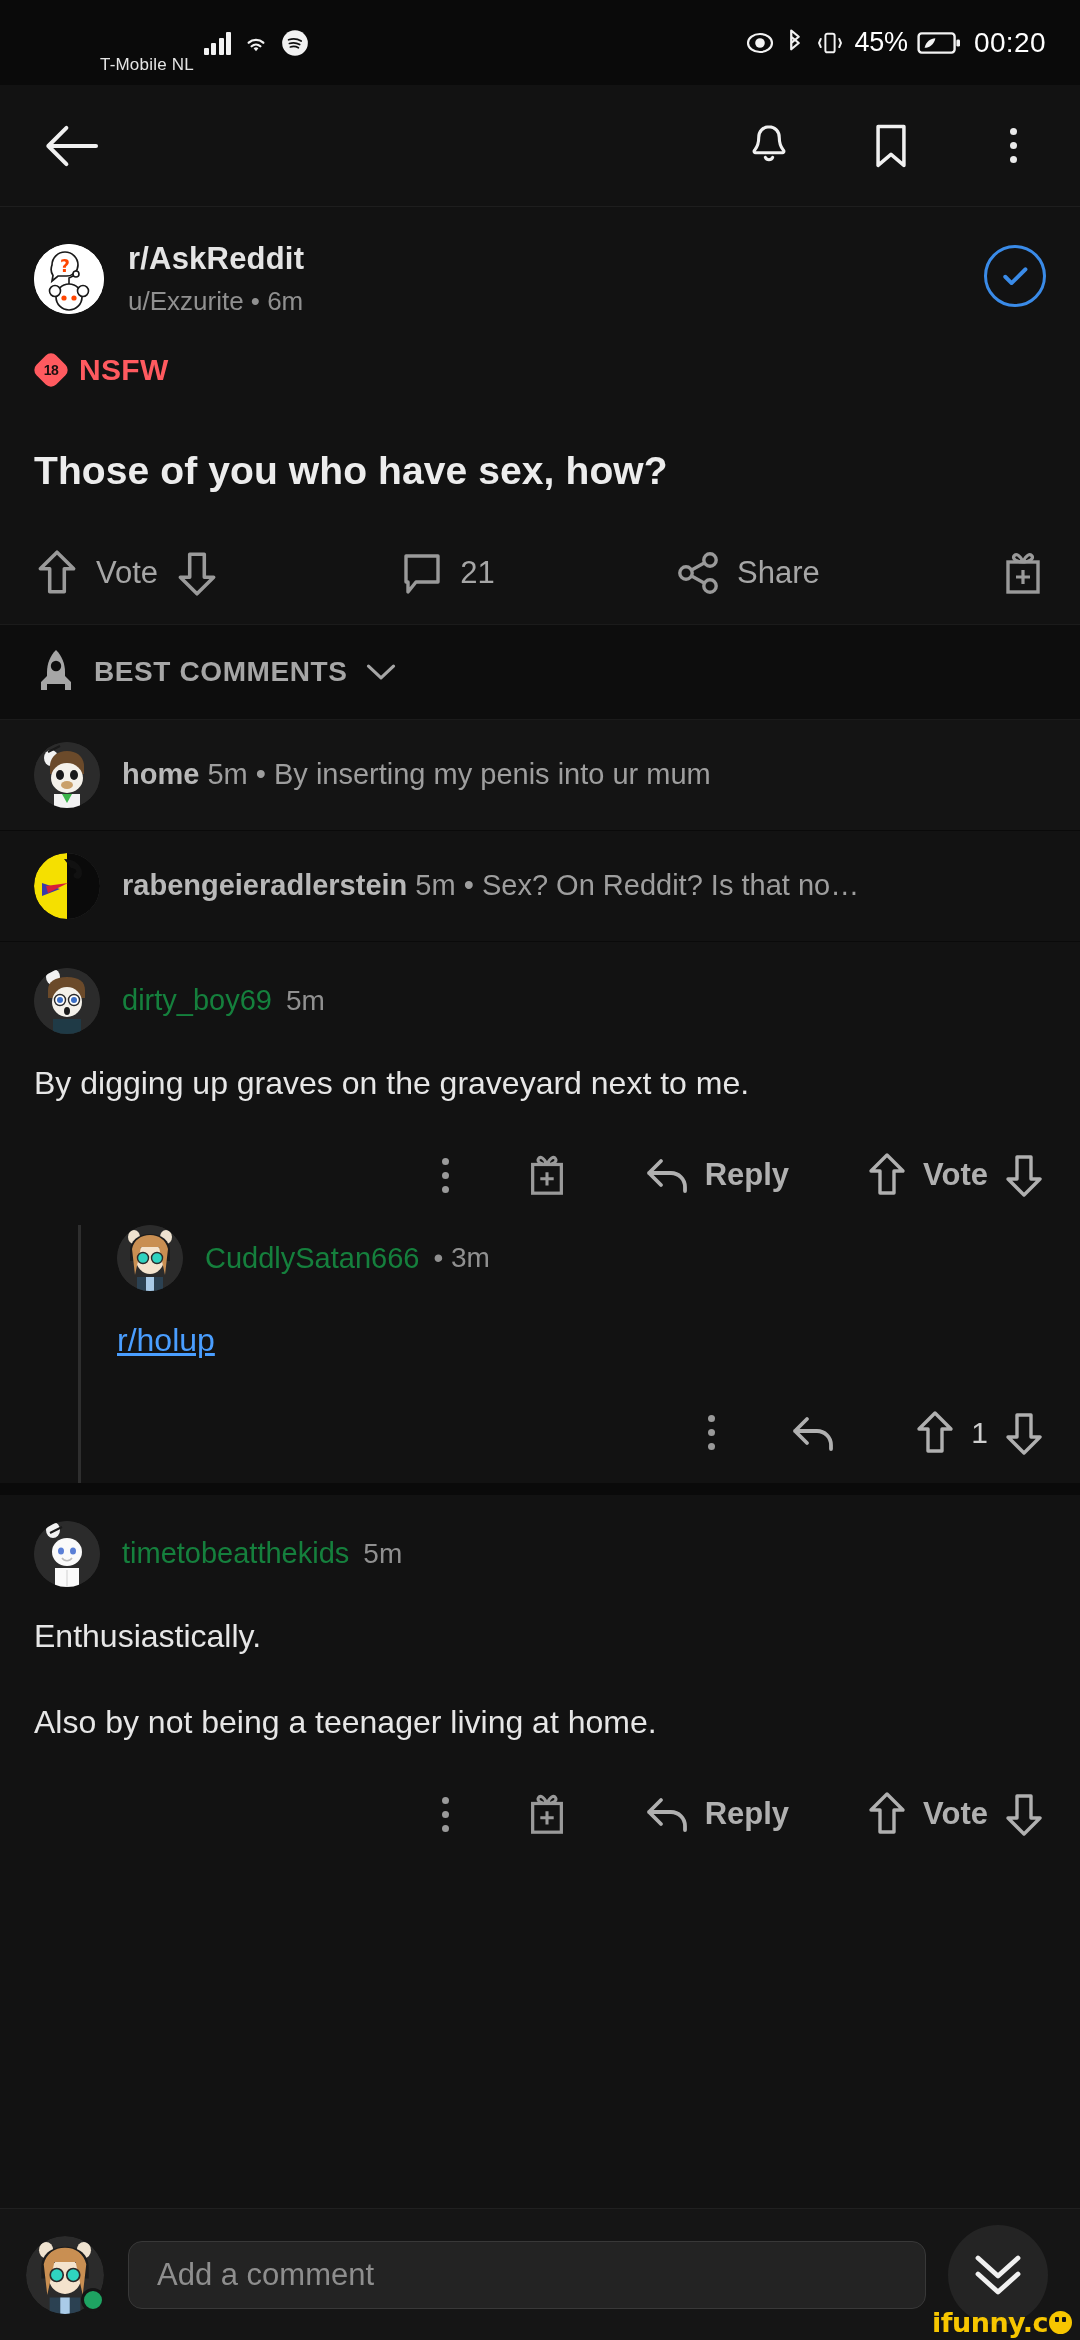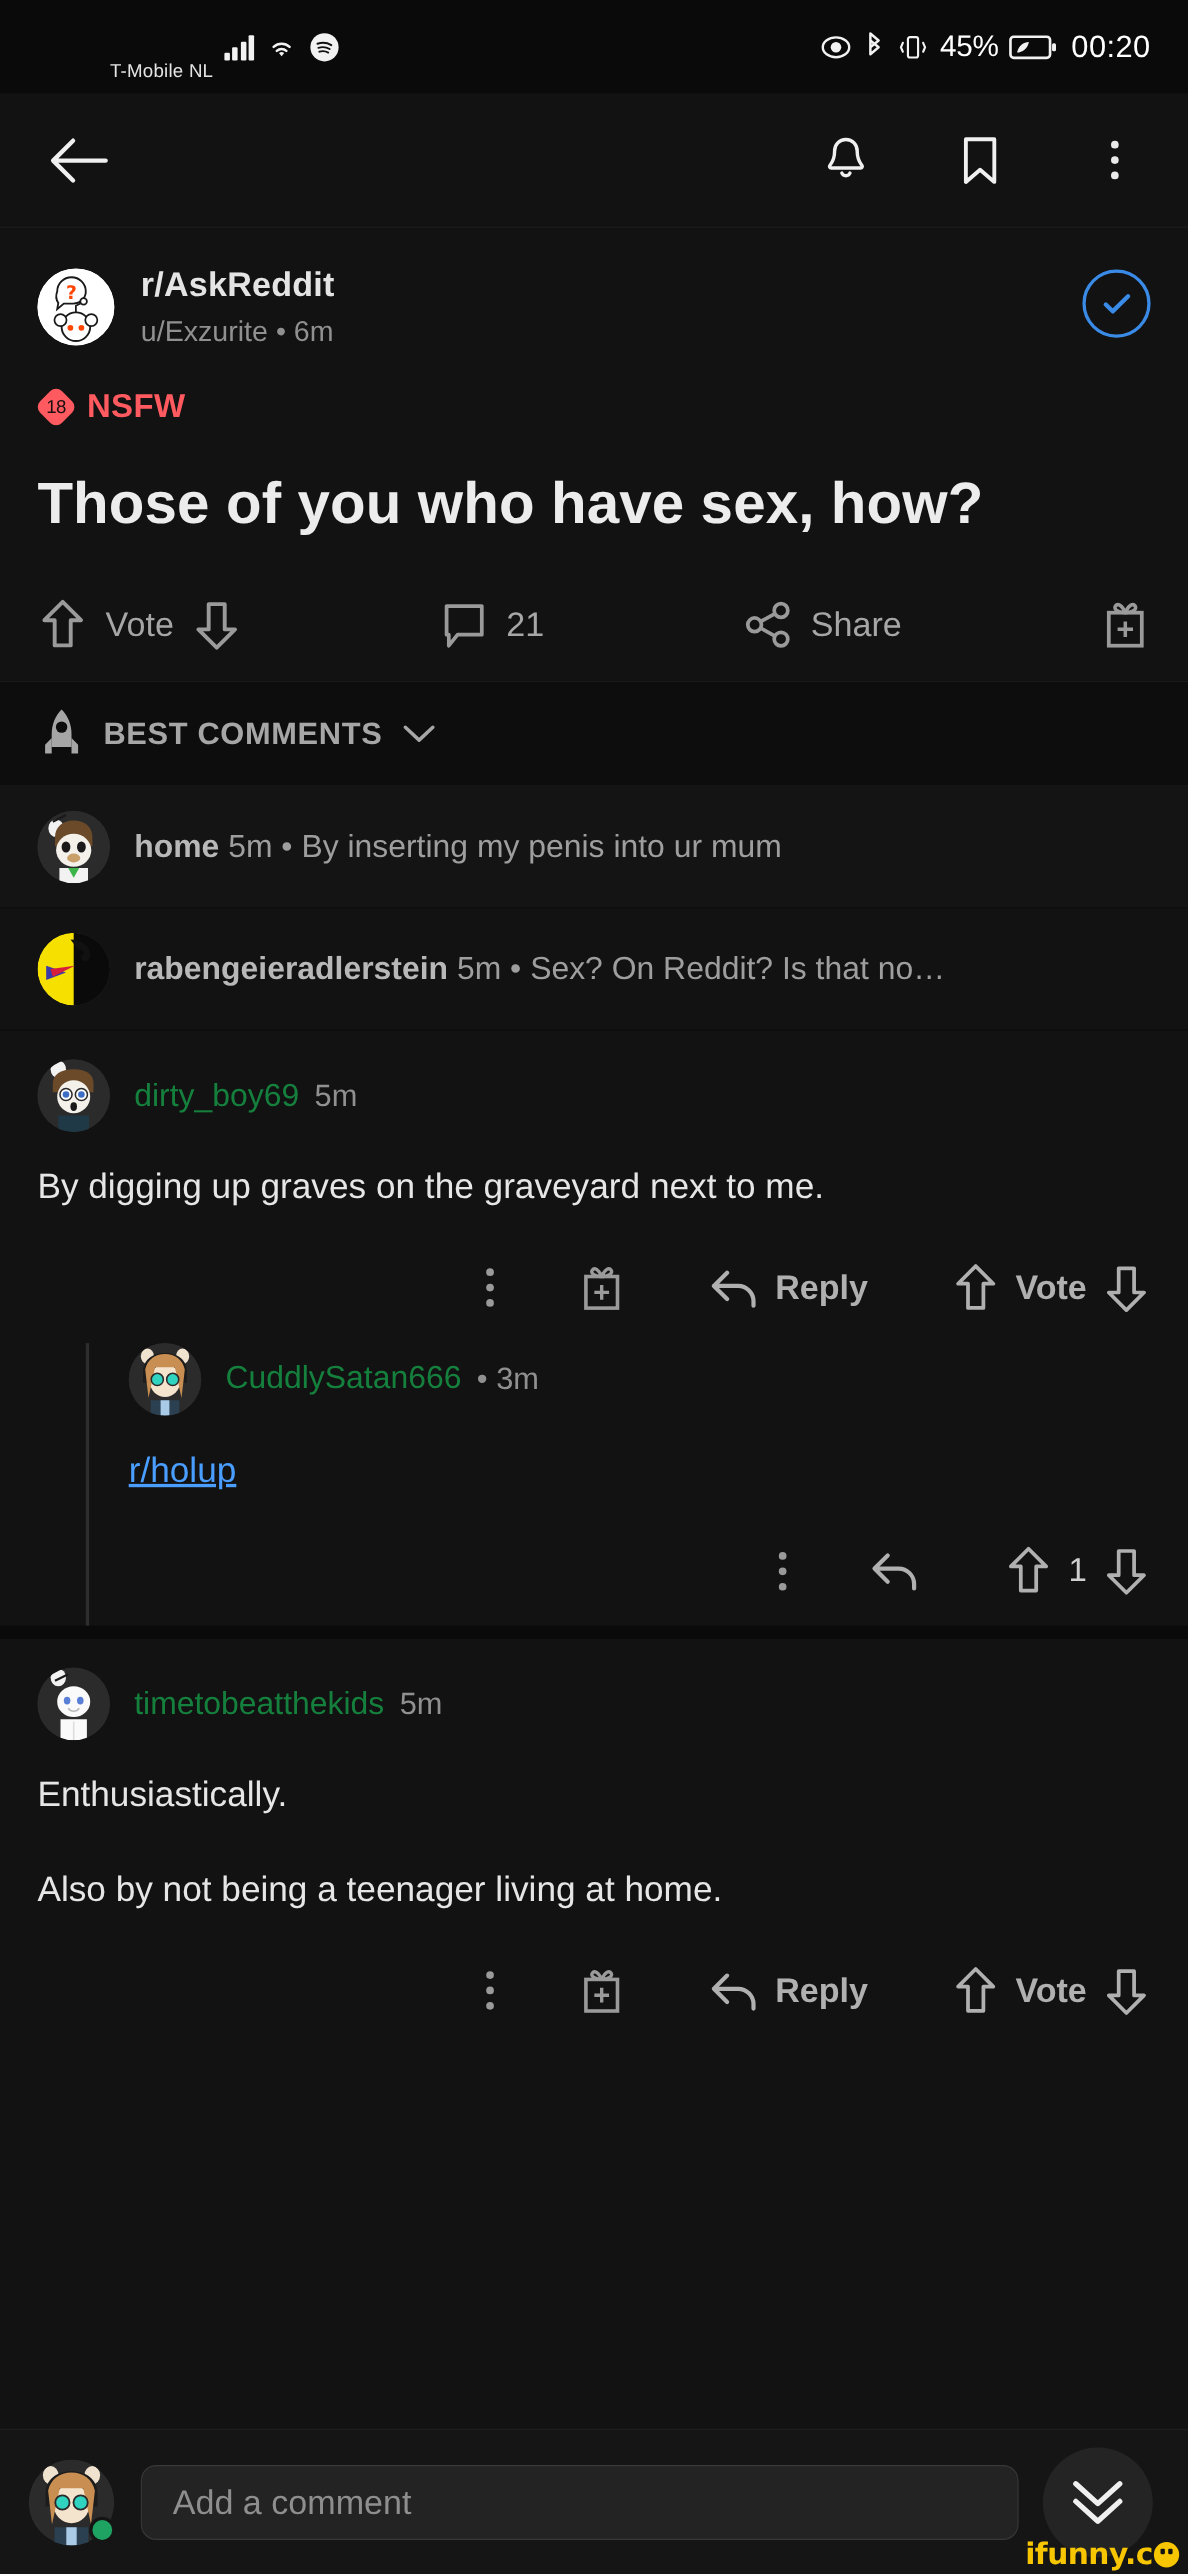--- a/index.html
+++ b/index.html
@@ -62,27 +62,27 @@
 
   .nsfw-row{ display:flex; align-items:center; gap:11px; margin-top:36px; }
   .nsfw-badge{ position:relative; width:34px; height:34px; flex:none; }
   .nsfw-badge .dia{
     position:absolute; inset:0;
     background:#ff5a5f; border-radius:9px;
     transform:rotate(45deg) scale(.82);
   }
   .nsfw-badge .num{
     position:absolute; inset:0; display:flex; align-items:center; justify-content:center;
-    color:#1a1010; font-size:17px; font-weight:normal; letter-spacing:-.5px;
+    color:#1a1010; font-size:14px; font-weight:bold; letter-spacing:-.5px;
   }
   .nsfw-txt{ color:#ff5a5f; font-size:30px; font-weight:bold; letter-spacing:.3px; }
 
   .post-title{
-    color:#ececec; font-size:53px; font-weight:bold;
-    margin-top:38px; letter-spacing:.1px; line-height:1.25;
+    color:#ececec; font-size:39px; font-weight:bold;
+    margin-top:60px; letter-spacing:.1px; line-height:1.25;
   }
 
   .post-actions{
     display:flex; align-items:center; margin-top:52px; padding-bottom:26px;
     color:#9a9a9a;
   }
   .pa{ display:flex; align-items:center; gap:16px; }
   .pa-label{ color:#a6a6a6; font-size:31px; }
   .pa-spacer{ flex:1 }
 

